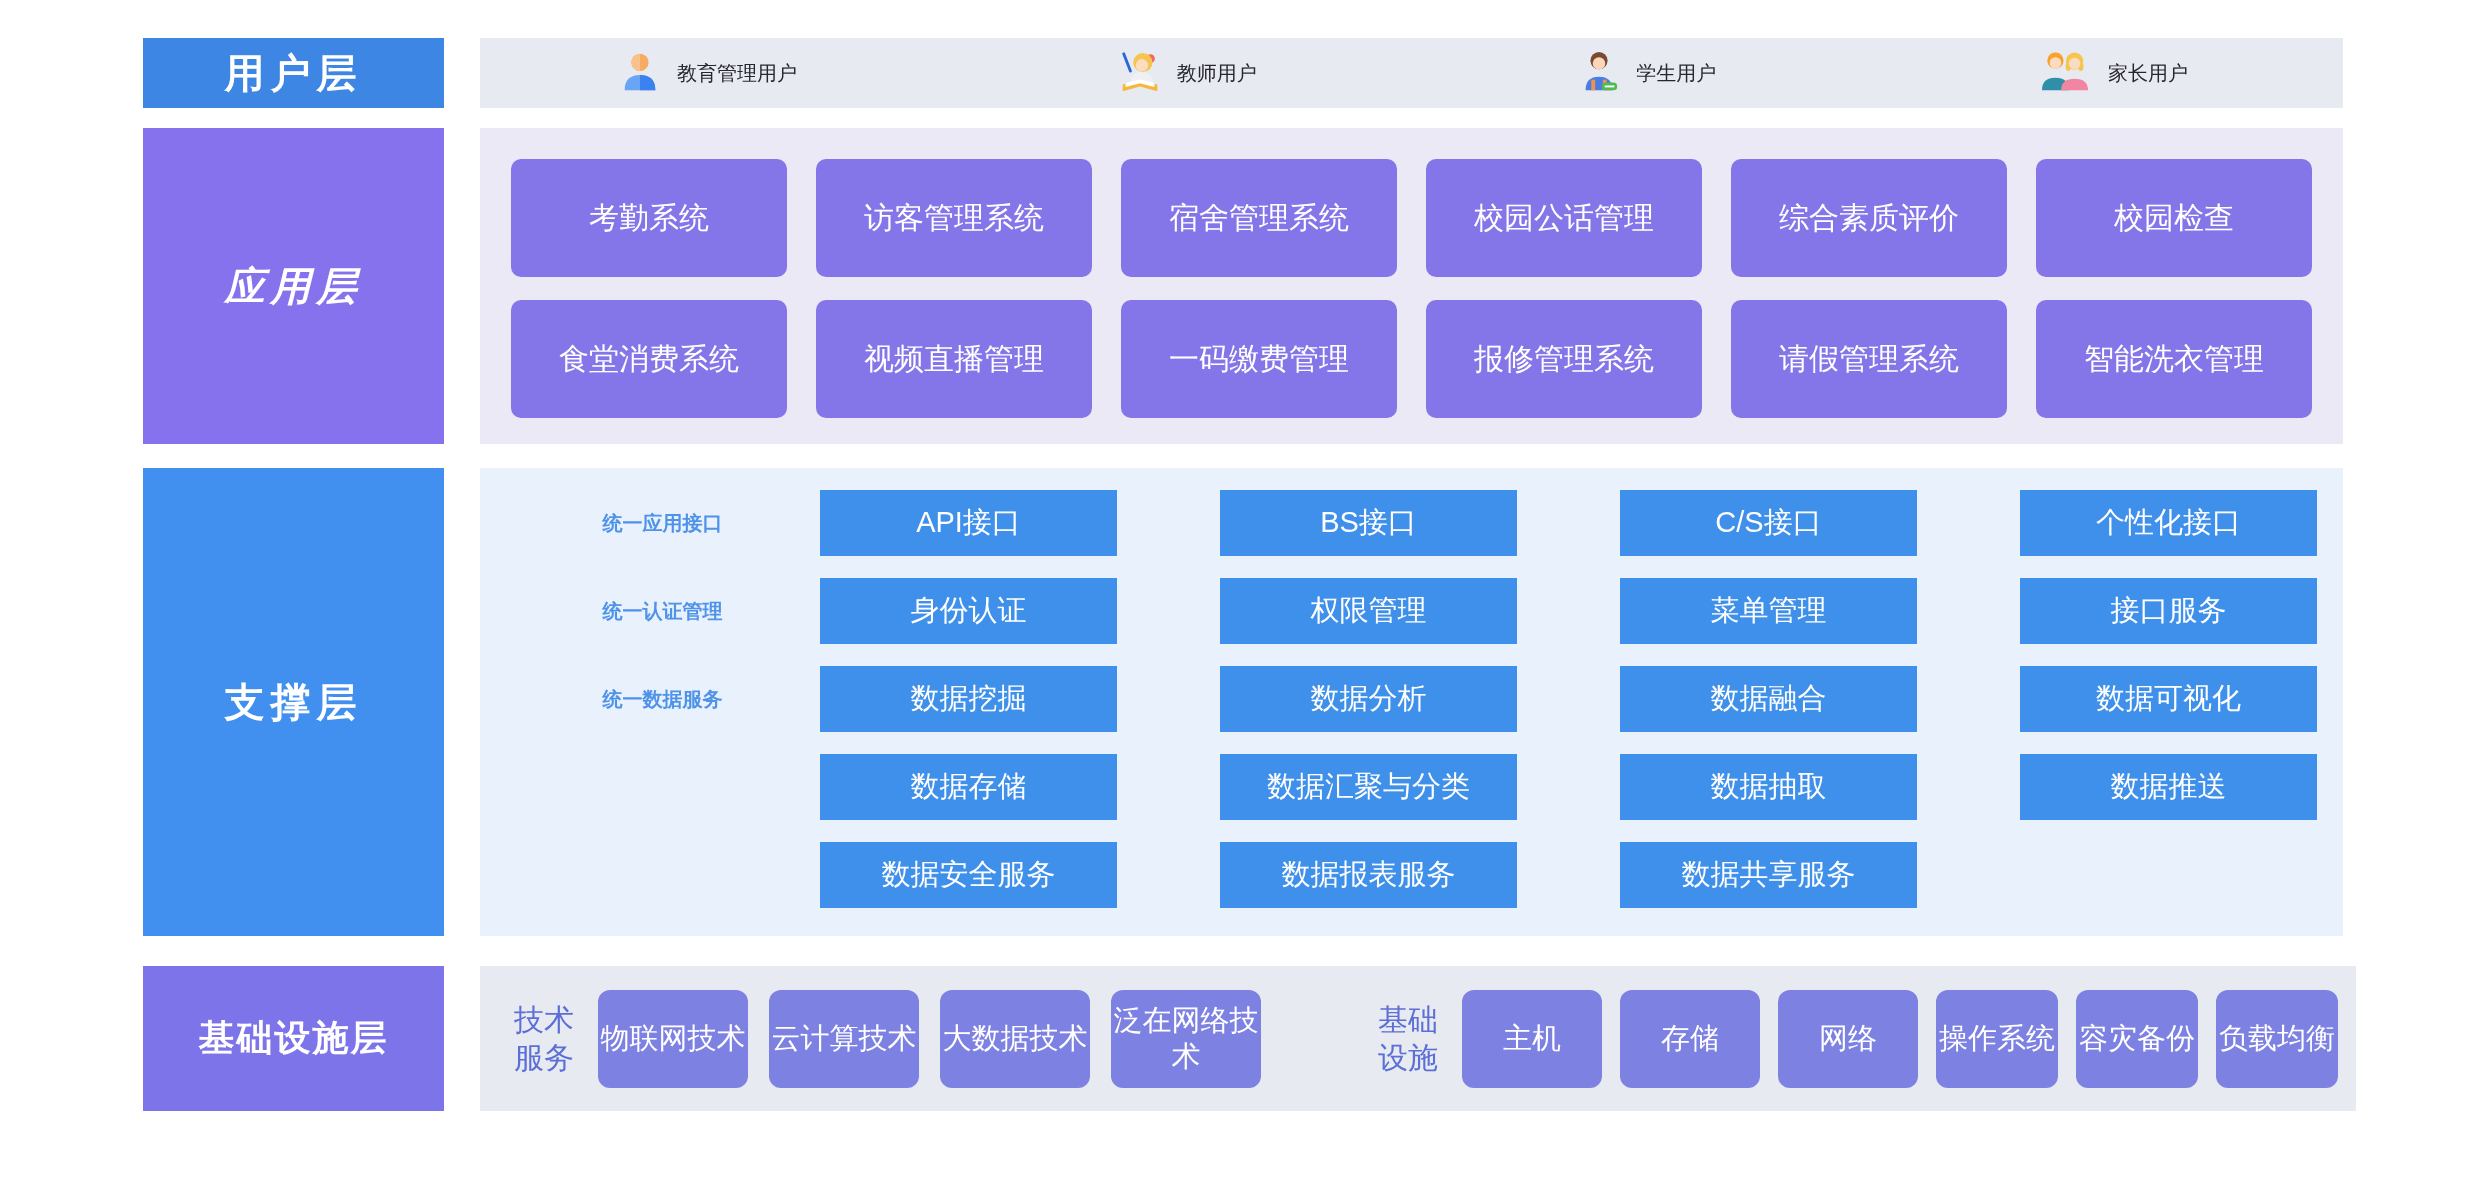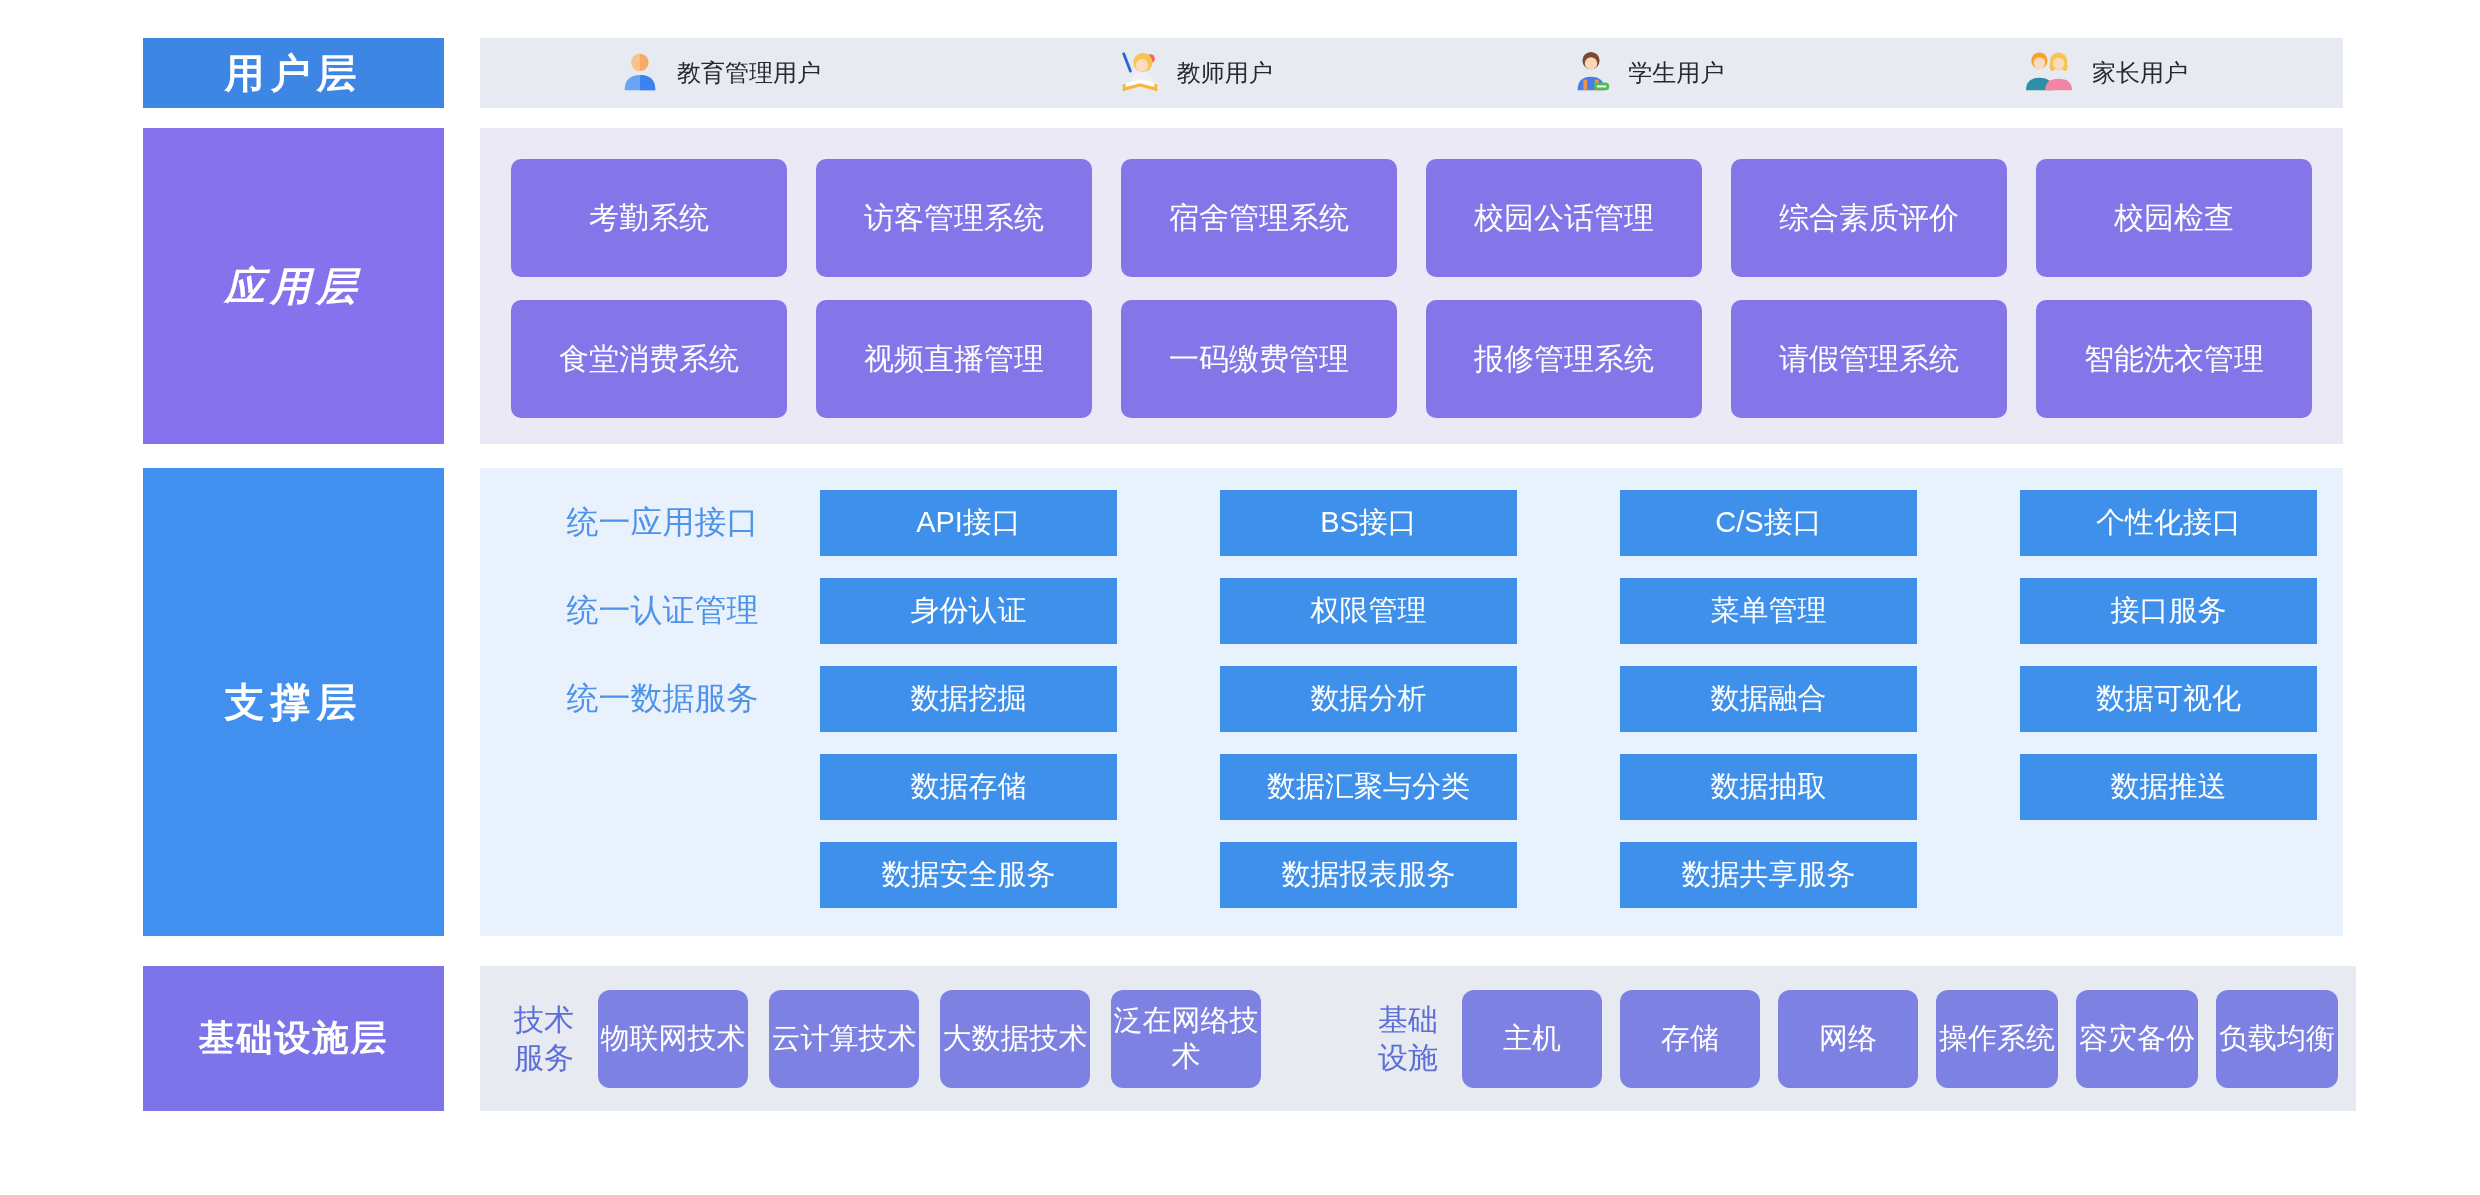--- a/index.html
+++ b/index.html
@@ -40,41 +40,41 @@
   .lb-purple2{background:var(--c-purple-box2);font-size:36px;letter-spacing:2px;}
   .strip{flex:1;}
   
   .user-strip{
     background:var(--c-strip-gray);
     display:flex;align-items:center;justify-content:space-between;
     padding:0 155px 0 137px;
   }
   .user-item{display:flex;align-items:center;gap:14px;}
   .user-item svg{display:block;}
-  .user-label{font-size:24px;color:var(--c-user-text);}
+  .user-label{font-size:20px;color:var(--c-user-text);}
   
   .app-strip{
     background:var(--c-strip-lav);
     display:grid;grid-template-columns:repeat(6,1fr);grid-template-rows:1fr 1fr;
     column-gap:29px;row-gap:23px;padding:31px 31px 26px 31px;
   }
   .app-btn{
     background:var(--c-app-btn);border-radius:10px;color:#ffffff;font-size:30px;
     display:flex;align-items:center;justify-content:center;
   }
   
   .support-strip{
     background:var(--c-strip-blue);
     display:flex;flex-direction:column;justify-content:space-between;
     padding:22px 0 28px 25px;
   }
   .s-row{display:flex;height:66px;}
   .s-label{
     width:315px;flex:0 0 315px;display:flex;align-items:center;justify-content:center;
-    color:var(--c-sup-label);font-size:32px;font-weight:400;
+    color:var(--c-sup-label);font-size:20px;font-weight:700;
   }
   .s-btn{
     width:297px;flex:0 0 297px;margin-right:103px;
     background:var(--c-sup-btn);border-radius:0;color:#ffffff;font-size:29px;
     display:flex;align-items:center;justify-content:center;
   }
   .s-btn:last-child{margin-right:8px;}
   
   .infra-strip{
     background:var(--c-strip-gray);

